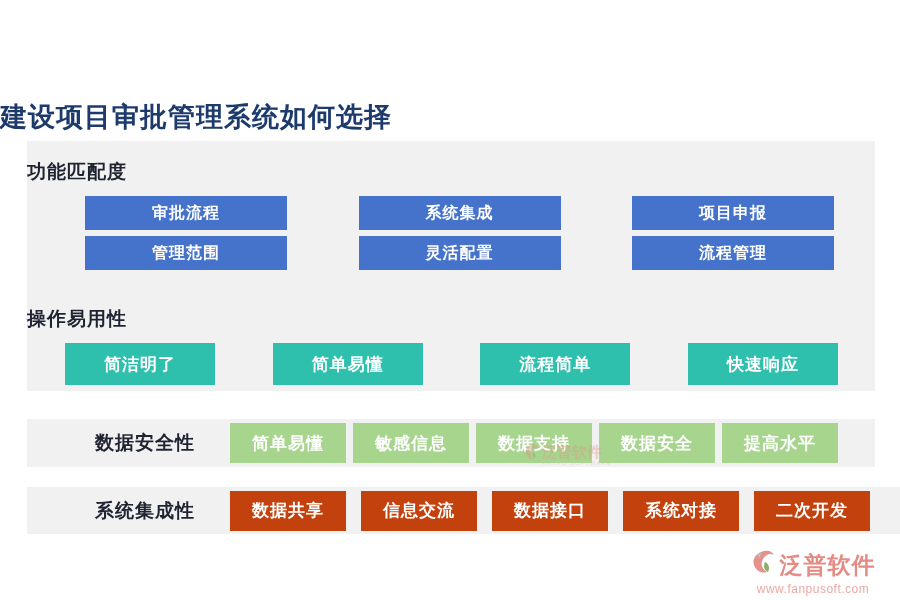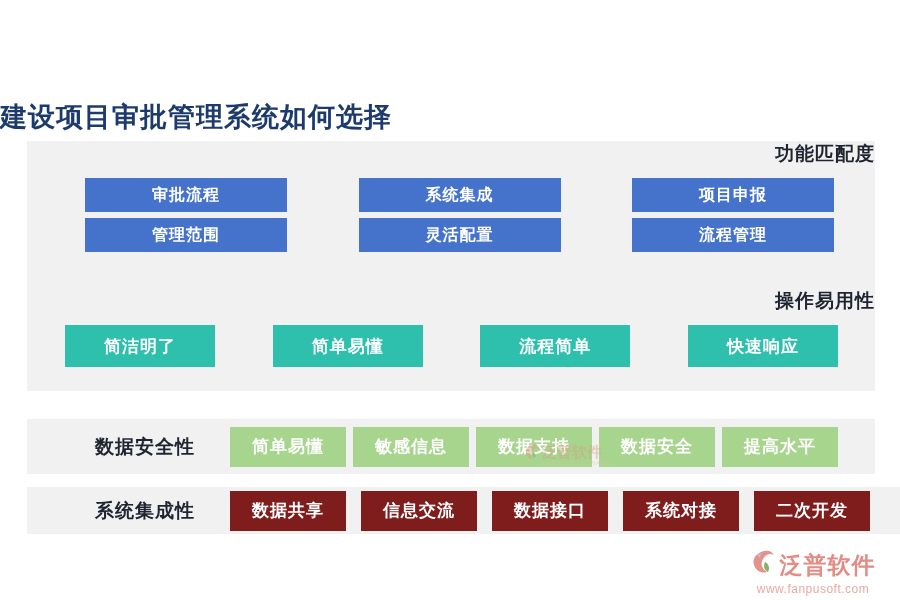--- a/index.html
+++ b/index.html
@@ -11,25 +11,25 @@
   .page-title {
     position:absolute; top:99px; left:0; width:900px;
     text-align:left; font-size:27px; font-weight:bold; color:#1d3a6d;
     letter-spacing:1px;
   }
   .panel {
     position:absolute; left:27px; width:848px; background:#f1f1f2;
   }
   .p1 { top:141px; height:152px; }
   .p2 { top:288px; height:103px; }
-  .p3 { top:419px; height:55px; }
+  .p3 { top:419px; height:48px; }
   .p4 { top:487px; height:47px;padding-left:32px; }
   .panel-heading {
-    text-align:right; font-size:19px; font-weight:bold; color:#1f2430;
-    padding-top:0; letter-spacing:1px;
+    text-align:left; font-size:19px; font-weight:bold; color:#1f2430;
+    padding-top:18px; letter-spacing:1px;
   }
   .grid3 {
     display:grid; grid-template-columns:repeat(3,202px);
     justify-content:space-between; row-gap:6px;
     padding:11px 41px 0 58px;
   }
   .btn {
     display:flex; align-items:center; justify-content:center;
     color:#ffffff; font-weight:bold; font-size:16px; letter-spacing:1px;
   }
@@ -42,21 +42,21 @@
   .side-label {
     position:absolute; left:68px; top:0; height:100%;
     display:flex; align-items:center;
     font-size:19px; font-weight:bold; color:#1f2430; letter-spacing:1px;
   }
   .row5 {
     position:absolute; left:203px; right:37px; top:0; height:100%;
     display:flex; align-items:center; justify-content:space-between;
   }
   .btn-lgreen { background:#a7d58e; width:116px; height:40px; font-size:17px; }
-  .btn-green  { background:#7f1d1d; width:116px; height:40px; font-size:17px; }
+  .btn-green  { background:#c2410c; width:116px; height:40px; font-size:17px; }
   .watermark {
     position:absolute; left:524px; top:443px; opacity:0.45;
     display:flex; align-items:flex-start; gap:2px; pointer-events:none;
   }
   .watermark .wm-col { display:flex; flex-direction:column; }
   .wm-text { font-size:15px; font-weight:bold; color:#d99d85; line-height:17px; }
   .wm-sub  { font-size:6px; color:#e7b9a6; letter-spacing:1px; }
   .brand {
     position:absolute; right:12px; top:549px; width:150px;
     display:flex; flex-direction:column; align-items:center;

